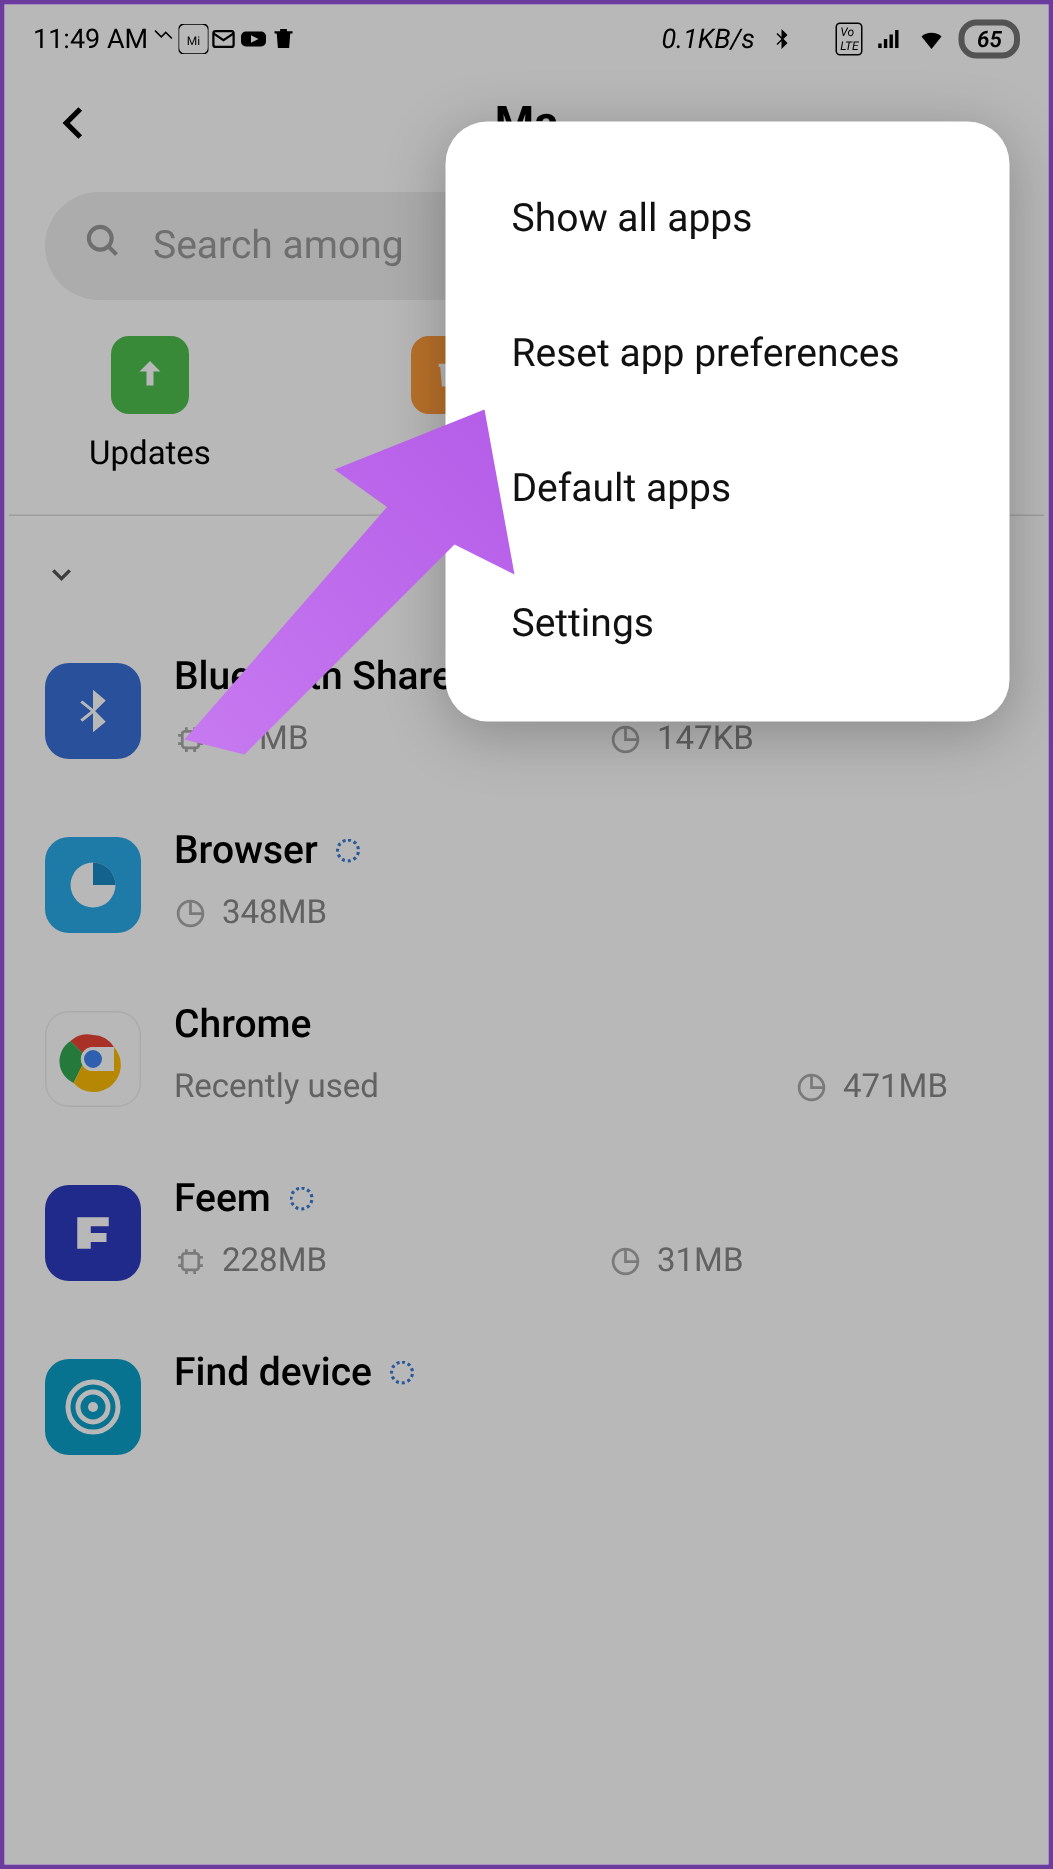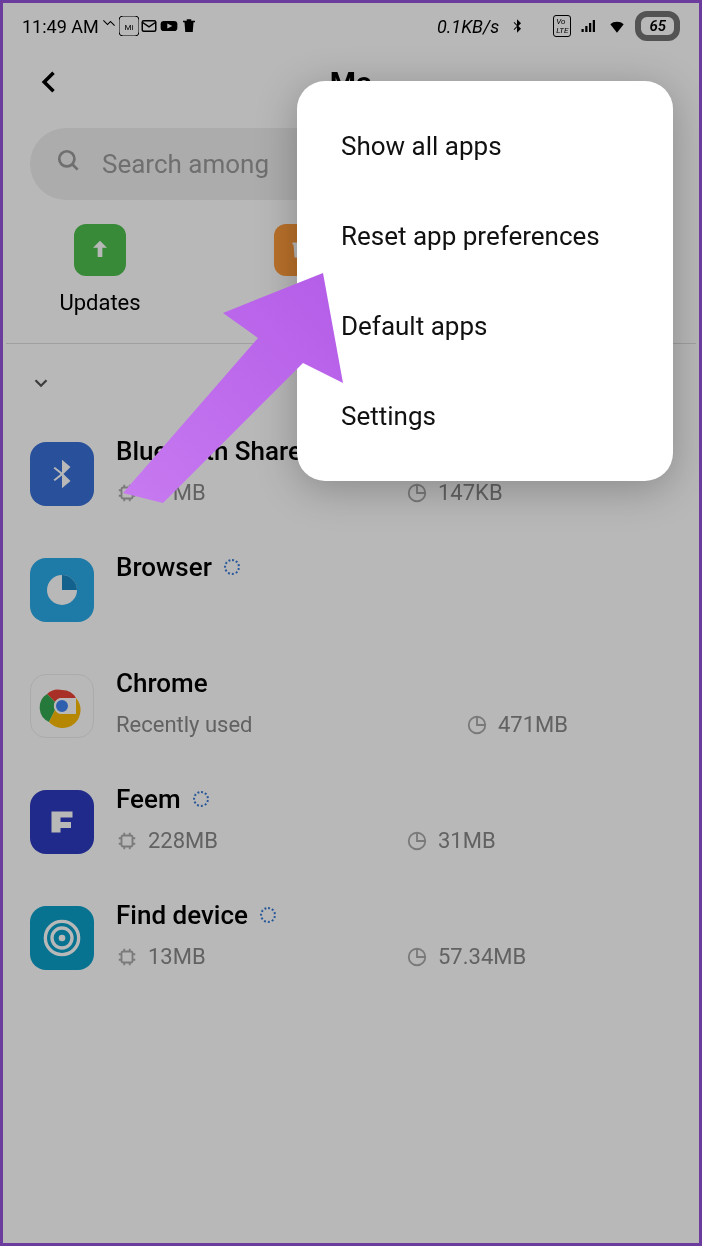--- a/index.html
+++ b/index.html
@@ -22,21 +22,21 @@
     display: flex;
     align-items: center;
     padding: 0 16px;
     font-size: 18px;
     color: #000;
   }
   .status-left { display: flex; align-items: flex-start; gap: 0; }
   .status-right { margin-left: auto; display: flex; align-items: center; gap: 8px; font-style: italic; }
   .status-ic { width: 20px; height: 20px; display: inline-flex; align-items:center; justify-content:center;}
   .battery-pill {
-    border: 6px solid #737373; border-radius: 12px;
+    border: 4px solid #737373; border-radius: 12px;
     padding: 0 8px; font-size: 15px; font-weight: 600;
   }
   
   .header {
     display: flex; align-items: center;
     padding: 16px 24px 8px;
   }
   .back-btn { width: 40px; height: 40px; display:flex; align-items:center; justify-content:center;}
   .title {
     flex: 1; text-align: center; font-size: 30px; font-weight: 700; color:#000;
@@ -102,21 +102,21 @@
     display:inline-block;
   }
   .app-stats {
     display:flex; gap: 0;
     margin-top: 14px;
     font-size: 22px; color:#888;
   }
   .stat { display:flex; align-items:center; gap:10px; width: 290px;}
   .stat-ic { width:22px; height:22px; color:#aaa;}
   .app-sub { font-size:22px; color:#888; margin-top:14px; display:flex; align-items:center;}
-  .app-sub .stat2 { margin-left:auto; margin-right: 104px; display:flex; align-items:center; gap:10px;}
+  .app-sub .stat2 { margin-left:auto; margin-right: 40px; display:flex; align-items:center; gap:10px;}
   
   .ic-bt { background:#3a6fd6; }
   .ic-browser { background:#2aa9e8; }
   .ic-chrome { background:#fff; border:1px solid #eee;}
   .ic-feem { background:#2d3bbf; }
   .ic-find { background:#0aa0c9; }
   
   .dim {
     position:absolute; inset:0;
     background: rgba(0,0,0,0.28);
@@ -284,20 +284,27 @@
             <circle cx="12" cy="12" r="9" fill="none" stroke="#2aa9e8" stroke-width="0"></circle>
             <path d="M12 3a9 9 0 019 9H12z" fill="#1b88c4"></path>
           </svg>
         </div>
       <div class="app-body">
         <div class="app-name">
             <span>Browser</span>
             <span class="running-dot"></span>
           </div>
         <div class="app-stats">
+          <span class="stat">
+              <span class="stat-ic"><svg viewBox="0 0 24 24" width="22" height="22">
+                  <circle cx="12" cy="12" r="9" fill="none" stroke="#aaa" stroke-width="2"></circle>
+                  <path d="M12 3v9h9" fill="none" stroke="#aaa" stroke-width="2"></path>
+                </svg></span>
+              <span>348MB</span>
+            </span>
         </div>
       </div>
     </div>
 
     <div class="app-item">
       <div class="app-icon ic-chrome">
           <svg viewBox="0 0 48 48" width="48" height="48">
             <circle cx="24" cy="24" r="20" fill="#fff"></circle>
             <path fill="#ea4335" d="M24 8a16 16 0 0114 8H24a8 8 0 00-7 4L9 12A16 16 0 0124 8z"></path>
             <path fill="#34a853" d="M9 12l8 8a8 8 0 000 8l-6 12A16 16 0 019 12z"></path>
@@ -359,36 +366,20 @@
             <circle cx="12" cy="12" r="10" fill="none" stroke="#fff" stroke-width="2"></circle>
             <circle cx="12" cy="12" r="6" fill="none" stroke="#fff" stroke-width="2"></circle>
             <circle cx="12" cy="12" r="2" fill="#fff"></circle>
           </svg>
         </div>
       <div class="app-body">
         <div class="app-name">
             <span>Find device</span>
             <span class="running-dot"></span>
           </div>
-        <div class="app-stats">
-          <span class="stat">
-              <span class="stat-ic"><svg viewBox="0 0 24 24" width="22" height="22">
-                  <rect x="6" y="6" width="12" height="12" rx="2" fill="none" stroke="#aaa" stroke-width="2"></rect>
-                  <path stroke="#aaa" stroke-width="2" d="M9 3v3M15 3v3M9 18v3M15 18v3M3 9h3M3 15h3M18 9h3M18 15h3"></path>
-                </svg></span>
-              <span>13MB</span>
-            </span>
-          <span class="stat">
-              <span class="stat-ic"><svg viewBox="0 0 24 24" width="22" height="22">
-                  <circle cx="12" cy="12" r="9" fill="none" stroke="#aaa" stroke-width="2"></circle>
-                  <path d="M12 3v9h9" fill="none" stroke="#aaa" stroke-width="2"></path>
-                </svg></span>
-              <span>57.34MB</span>
-            </span>
-        </div>
       </div>
     </div>
 
   </div>
 </div>
 
 <div class="dim"></div>
 
 <div class="menu">
   <div class="menu-item">Show all apps</div>

